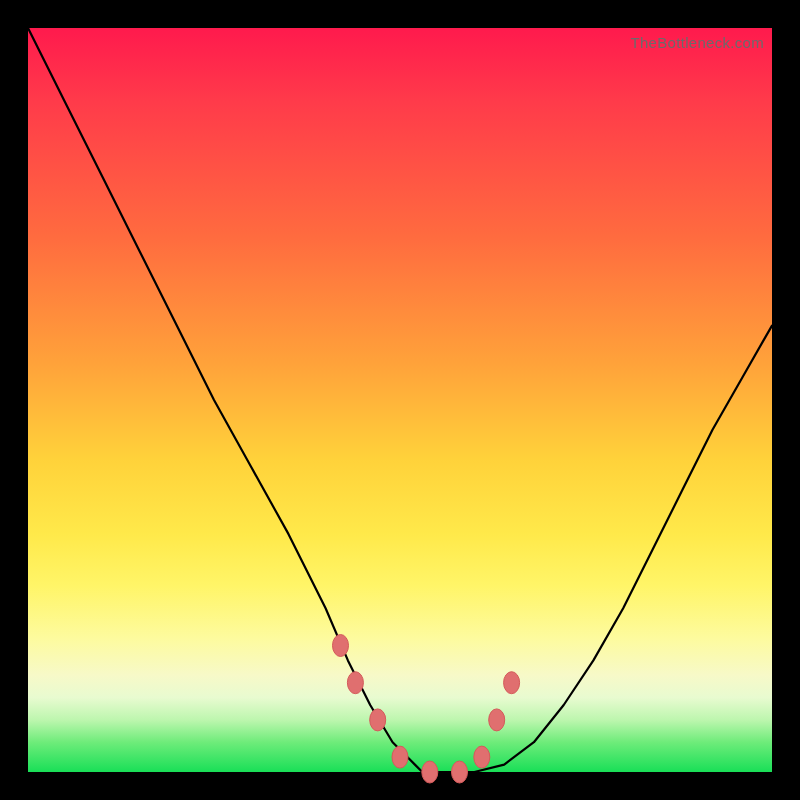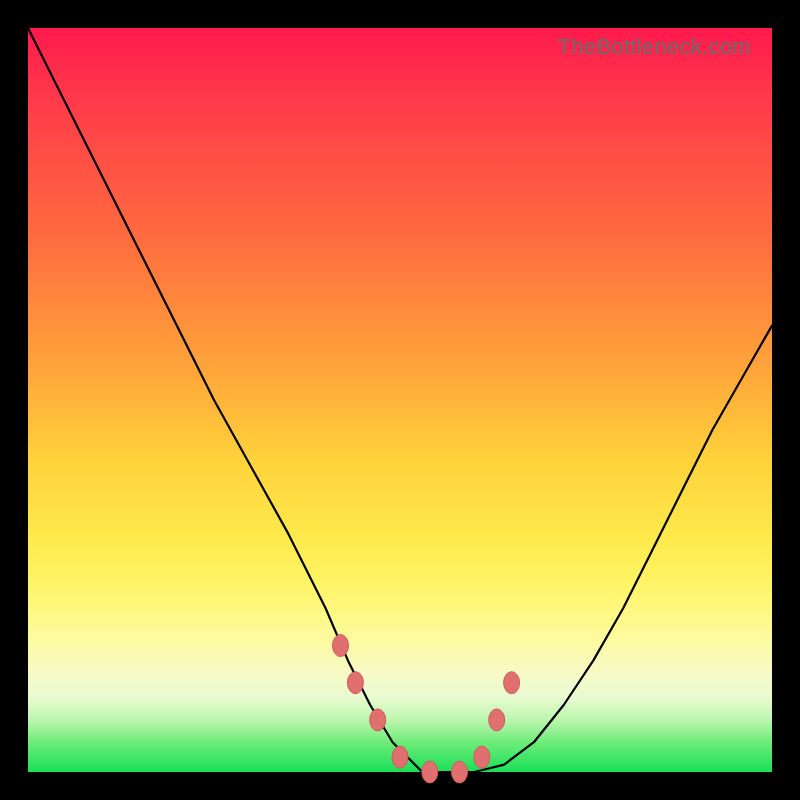--- a/index.html
+++ b/index.html
@@ -39,23 +39,23 @@
       #f7f9c8 87%,
       #e8fbd0 90%,
       #bdf6ae 93%,
       #6eec7a 96%,
       #19df57 100%
     );
   }
   .watermark {
     position: absolute;
     top: 6px;
-    right: 21px;
+    right: 8px;
     color: #6b6b6b;
-    font-size: 22px;
+    font-size: 15px;
     font-weight: 400;
     letter-spacing: 0.3px;
     user-select: none;
   }
   svg.curve {
     position: absolute;
     left: 0;
     top: 0;
     width: 744px;
     height: 744px;

